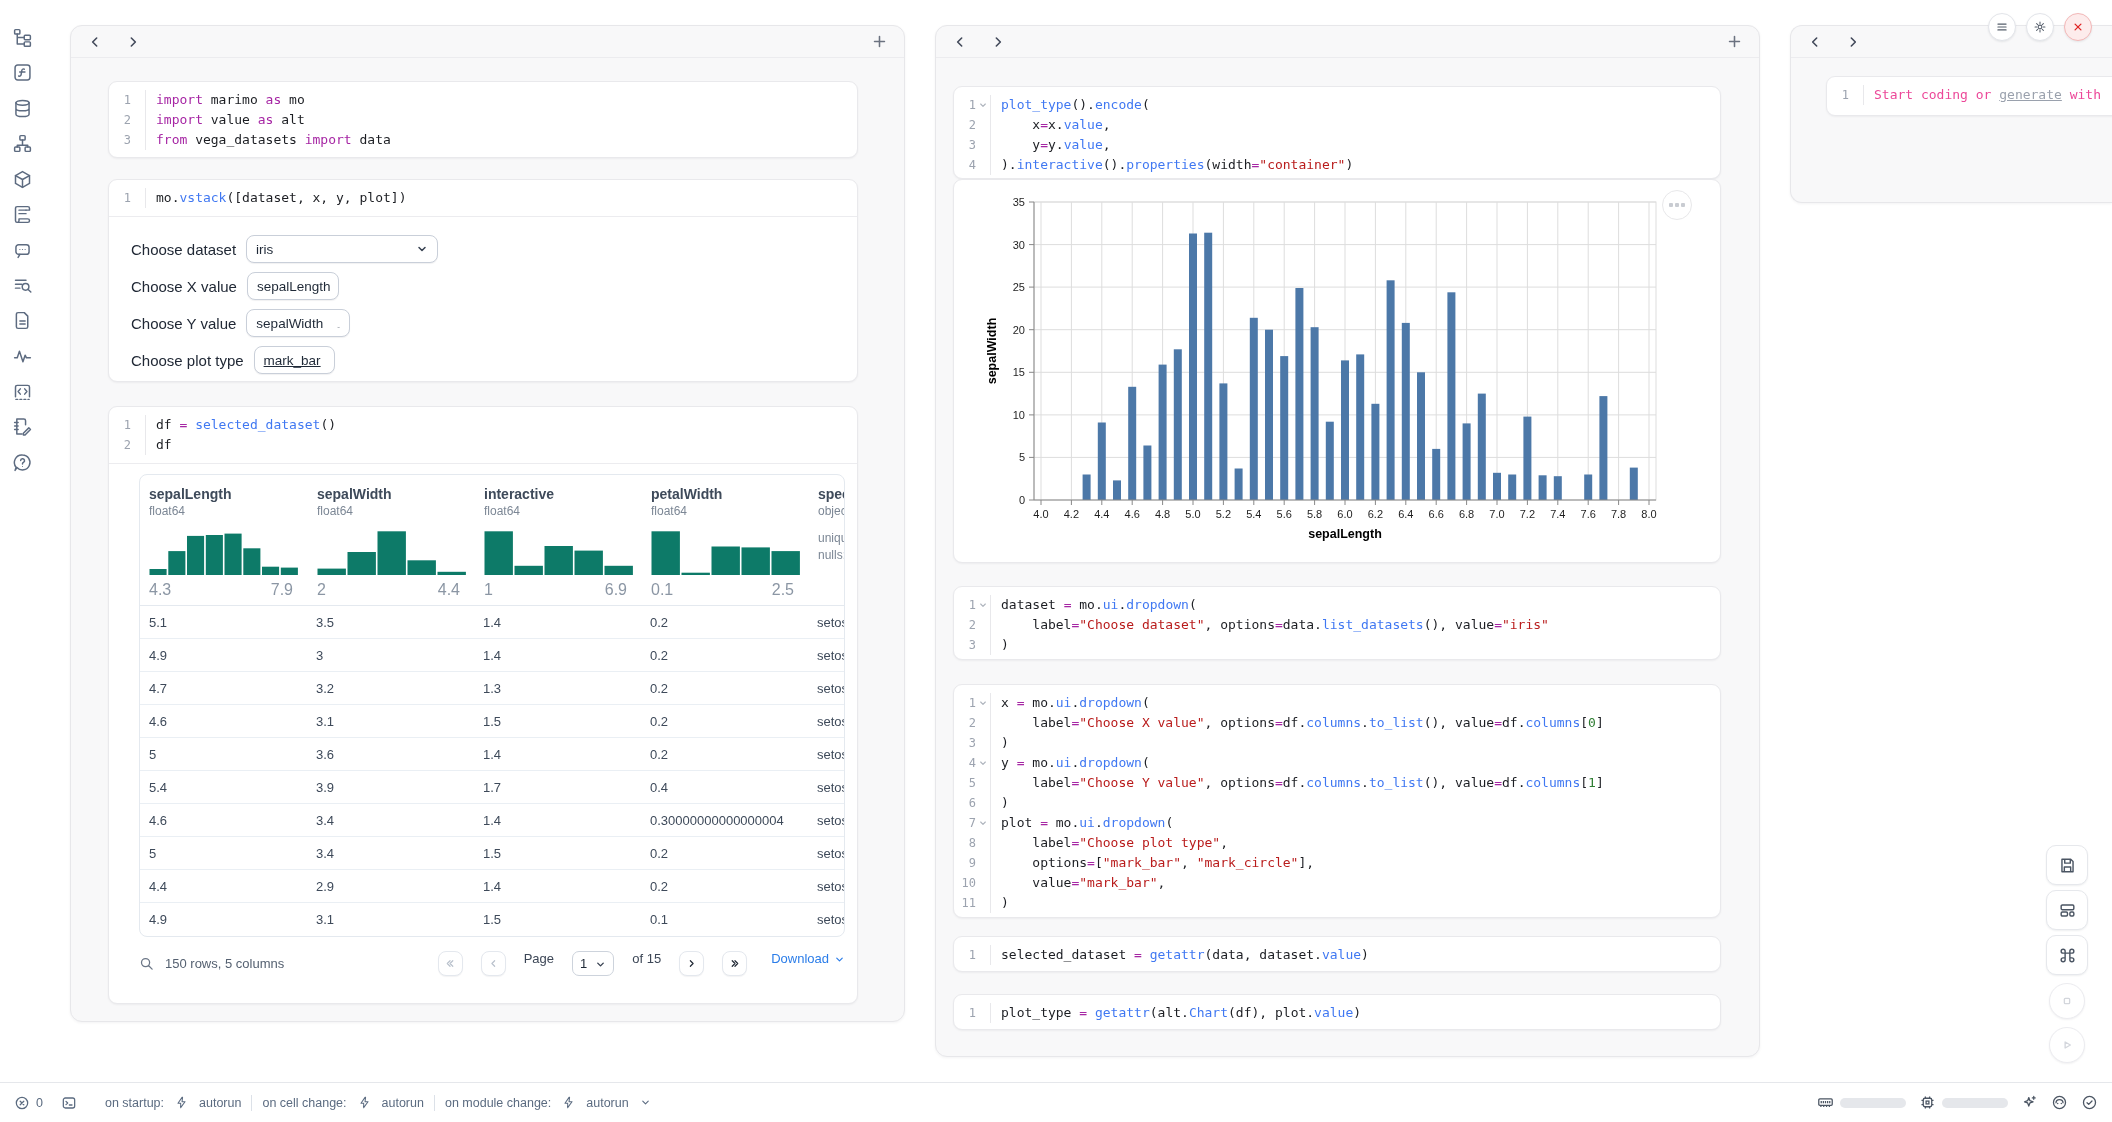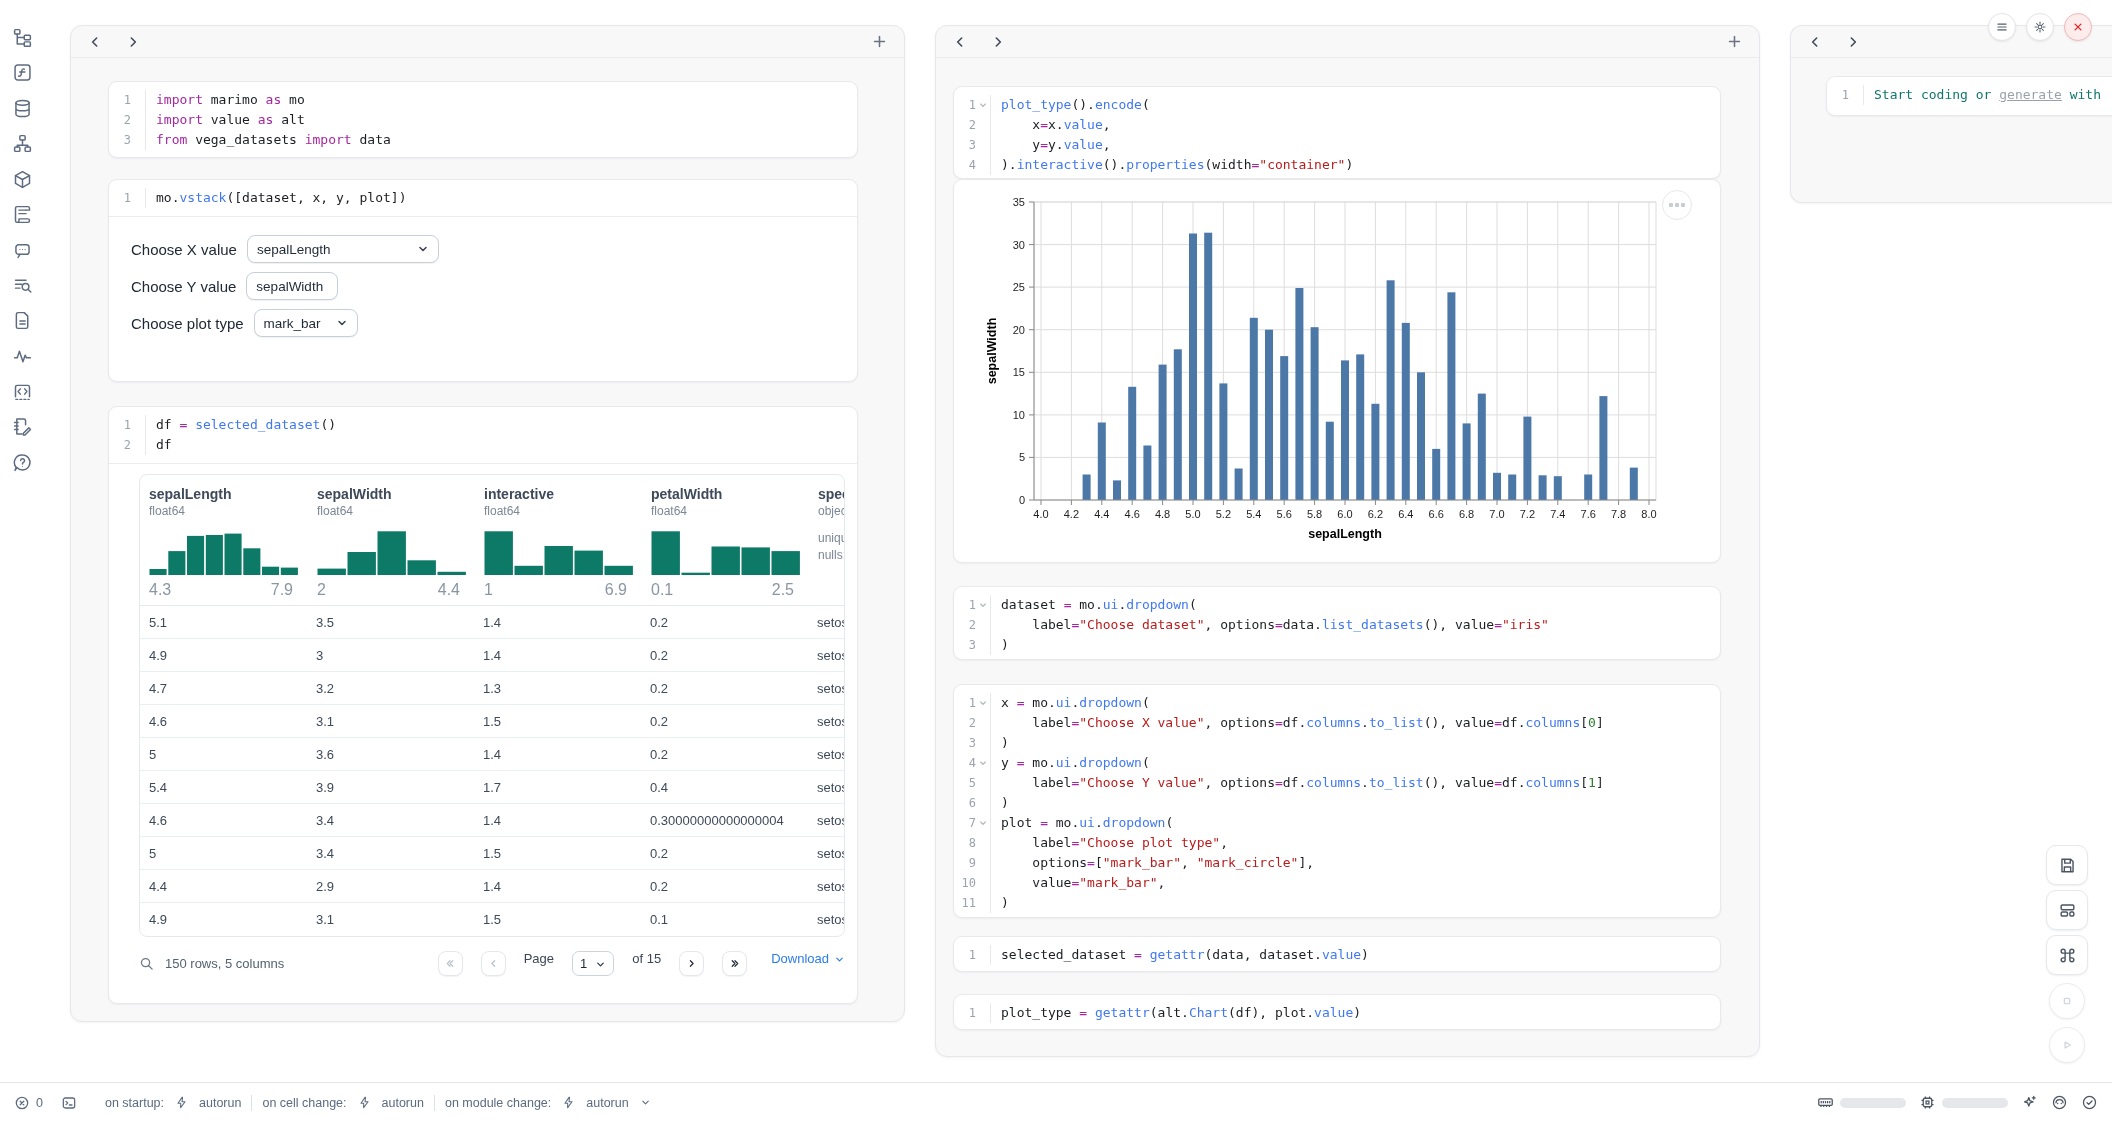--- a/index.html
+++ b/index.html
@@ -27,34 +27,34 @@
   .cl { display:flex; height:20px; line-height:20px; font-family:"DejaVu Sans Mono", monospace; font-size:13px; white-space:pre; }
   .ln { width:22px; text-align:right; color:#9ca3af; font-size:12px; flex:none; }
   .fold { width:13px; flex:none; display:flex; align-items:center; justify-content:center; color:#aeb4bd; }
   .fold svg { width:8px; height:8px; }
   .ct { border-left:1px solid #e8e8eb; padding-left:10px; margin-left:1px; color:#1c1e23; flex:1; overflow:hidden; }
   .tok-kw  { color:#a626a4; }
   .tok-fn  { color:#4078f2; }
   .tok-str { color:#b91c1c; }
   .tok-num { color:#2e7d32; }
   .tok-op  { color:#a626a4; }
-  .tok-ph  { color:#0f766e; }
+  .tok-ph  { color:#ec4899; }
   .tok-phu { color:#9aa1ad; text-decoration:underline; }
   .out-divider { border-top:1px solid #ececef; }
 
   
   .dd-rows { padding:18px 20px 10px 22px; }
   .dd-row { display:flex; align-items:center; margin-bottom:9px; height:28px; }
   .dd-label { font-size:15px; color:#212936; margin-right:10px; }
   .dd-select { display:inline-flex; align-items:center; justify-content:space-between; border:1px solid #c9cfd9; border-radius:8px; background:#fff; box-shadow:0 1px 1px rgba(15,23,42,.06); padding:3px 9px; font-size:13.5px; color:#1f2937; height:28px; cursor:pointer; }
   .dd-select .chev { width:12px; height:12px; color:#374151; margin-left:14px; }
   .dd-row:nth-child(1) .dd-select { width:192px; }
   .dd-row:nth-child(2) .dd-select { width:92px; }
   .dd-row:nth-child(3) .dd-select { width:104px; }
-  .dd-row:nth-child(4) .dd-select { width:115px; }
+  .dd-row:nth-child(4) .dd-select { width:81px;text-decoration:underline; }
 
   
   .table-wrap { margin:10px 14px 0 30px; width:706px; border:1px solid #e4e9ef; border-radius:8px; overflow:hidden; background:#fff; }
   .thead { display:flex; border-bottom:1px solid #e4e9ef; }
   .th { width:167px; flex:none; padding:11px 10px 6px 1px; }
   .th:first-child { padding-left:0; }
   .th-inner { padding-left:9px; }
   .th-name { font-size:14px; font-weight:bold; color:#3e4a5a; }
   .th-type { font-size:12px; color:#7c8795; margin-top:2px; }
   .th-hist { margin-top:9px; }
@@ -196,20 +196,29 @@
           <div class="cl"><span class="ln">2</span><span class="fold"></span><span class="ct"><span class="tok-kw">import</span><span> value </span><span class="tok-kw">as</span><span> alt</span></span></div>
           <div class="cl"><span class="ln">3</span><span class="fold"></span><span class="ct"><span class="tok-kw">from</span><span> vega_datasets </span><span class="tok-kw">import</span><span> data</span></span></div>
         </div>
     </div>
     <div class="cell" style="left:37px; top:153px; width:750px; height:203px;">
       <div class="code-block" id="code-vstack">
           <div class="cl"><span class="ln">1</span><span class="fold"></span><span class="ct"><span>mo.</span><span class="tok-fn">vstack</span><span>([dataset, x, y, plot])</span></span></div>
         </div>
       <div class="out-divider"></div>
       <div class="dd-rows" id="dd-rows">
+          <div class="dd-row">
+            <span class="dd-label">Choose dataset</span>
+            <span class="dd-select">
+              <span>iris</span>
+              <span class="chev"><svg viewBox="0 0 24 24" fill="none" stroke="currentColor" stroke-width="3" stroke-linecap="round" stroke-linejoin="round">
+                  <path d="M6 9l6 6 6-6"></path>
+                </svg></span>
+            </span>
+          </div>
           <div class="dd-row">
             <span class="dd-label">Choose X value</span>
             <span class="dd-select">
               <span>sepalLength</span>
               <span class="chev"><svg viewBox="0 0 24 24" fill="none" stroke="currentColor" stroke-width="3" stroke-linecap="round" stroke-linejoin="round">
                   <path d="M6 9l6 6 6-6"></path>
                 </svg></span>
             </span>
           </div>
           <div class="dd-row">

